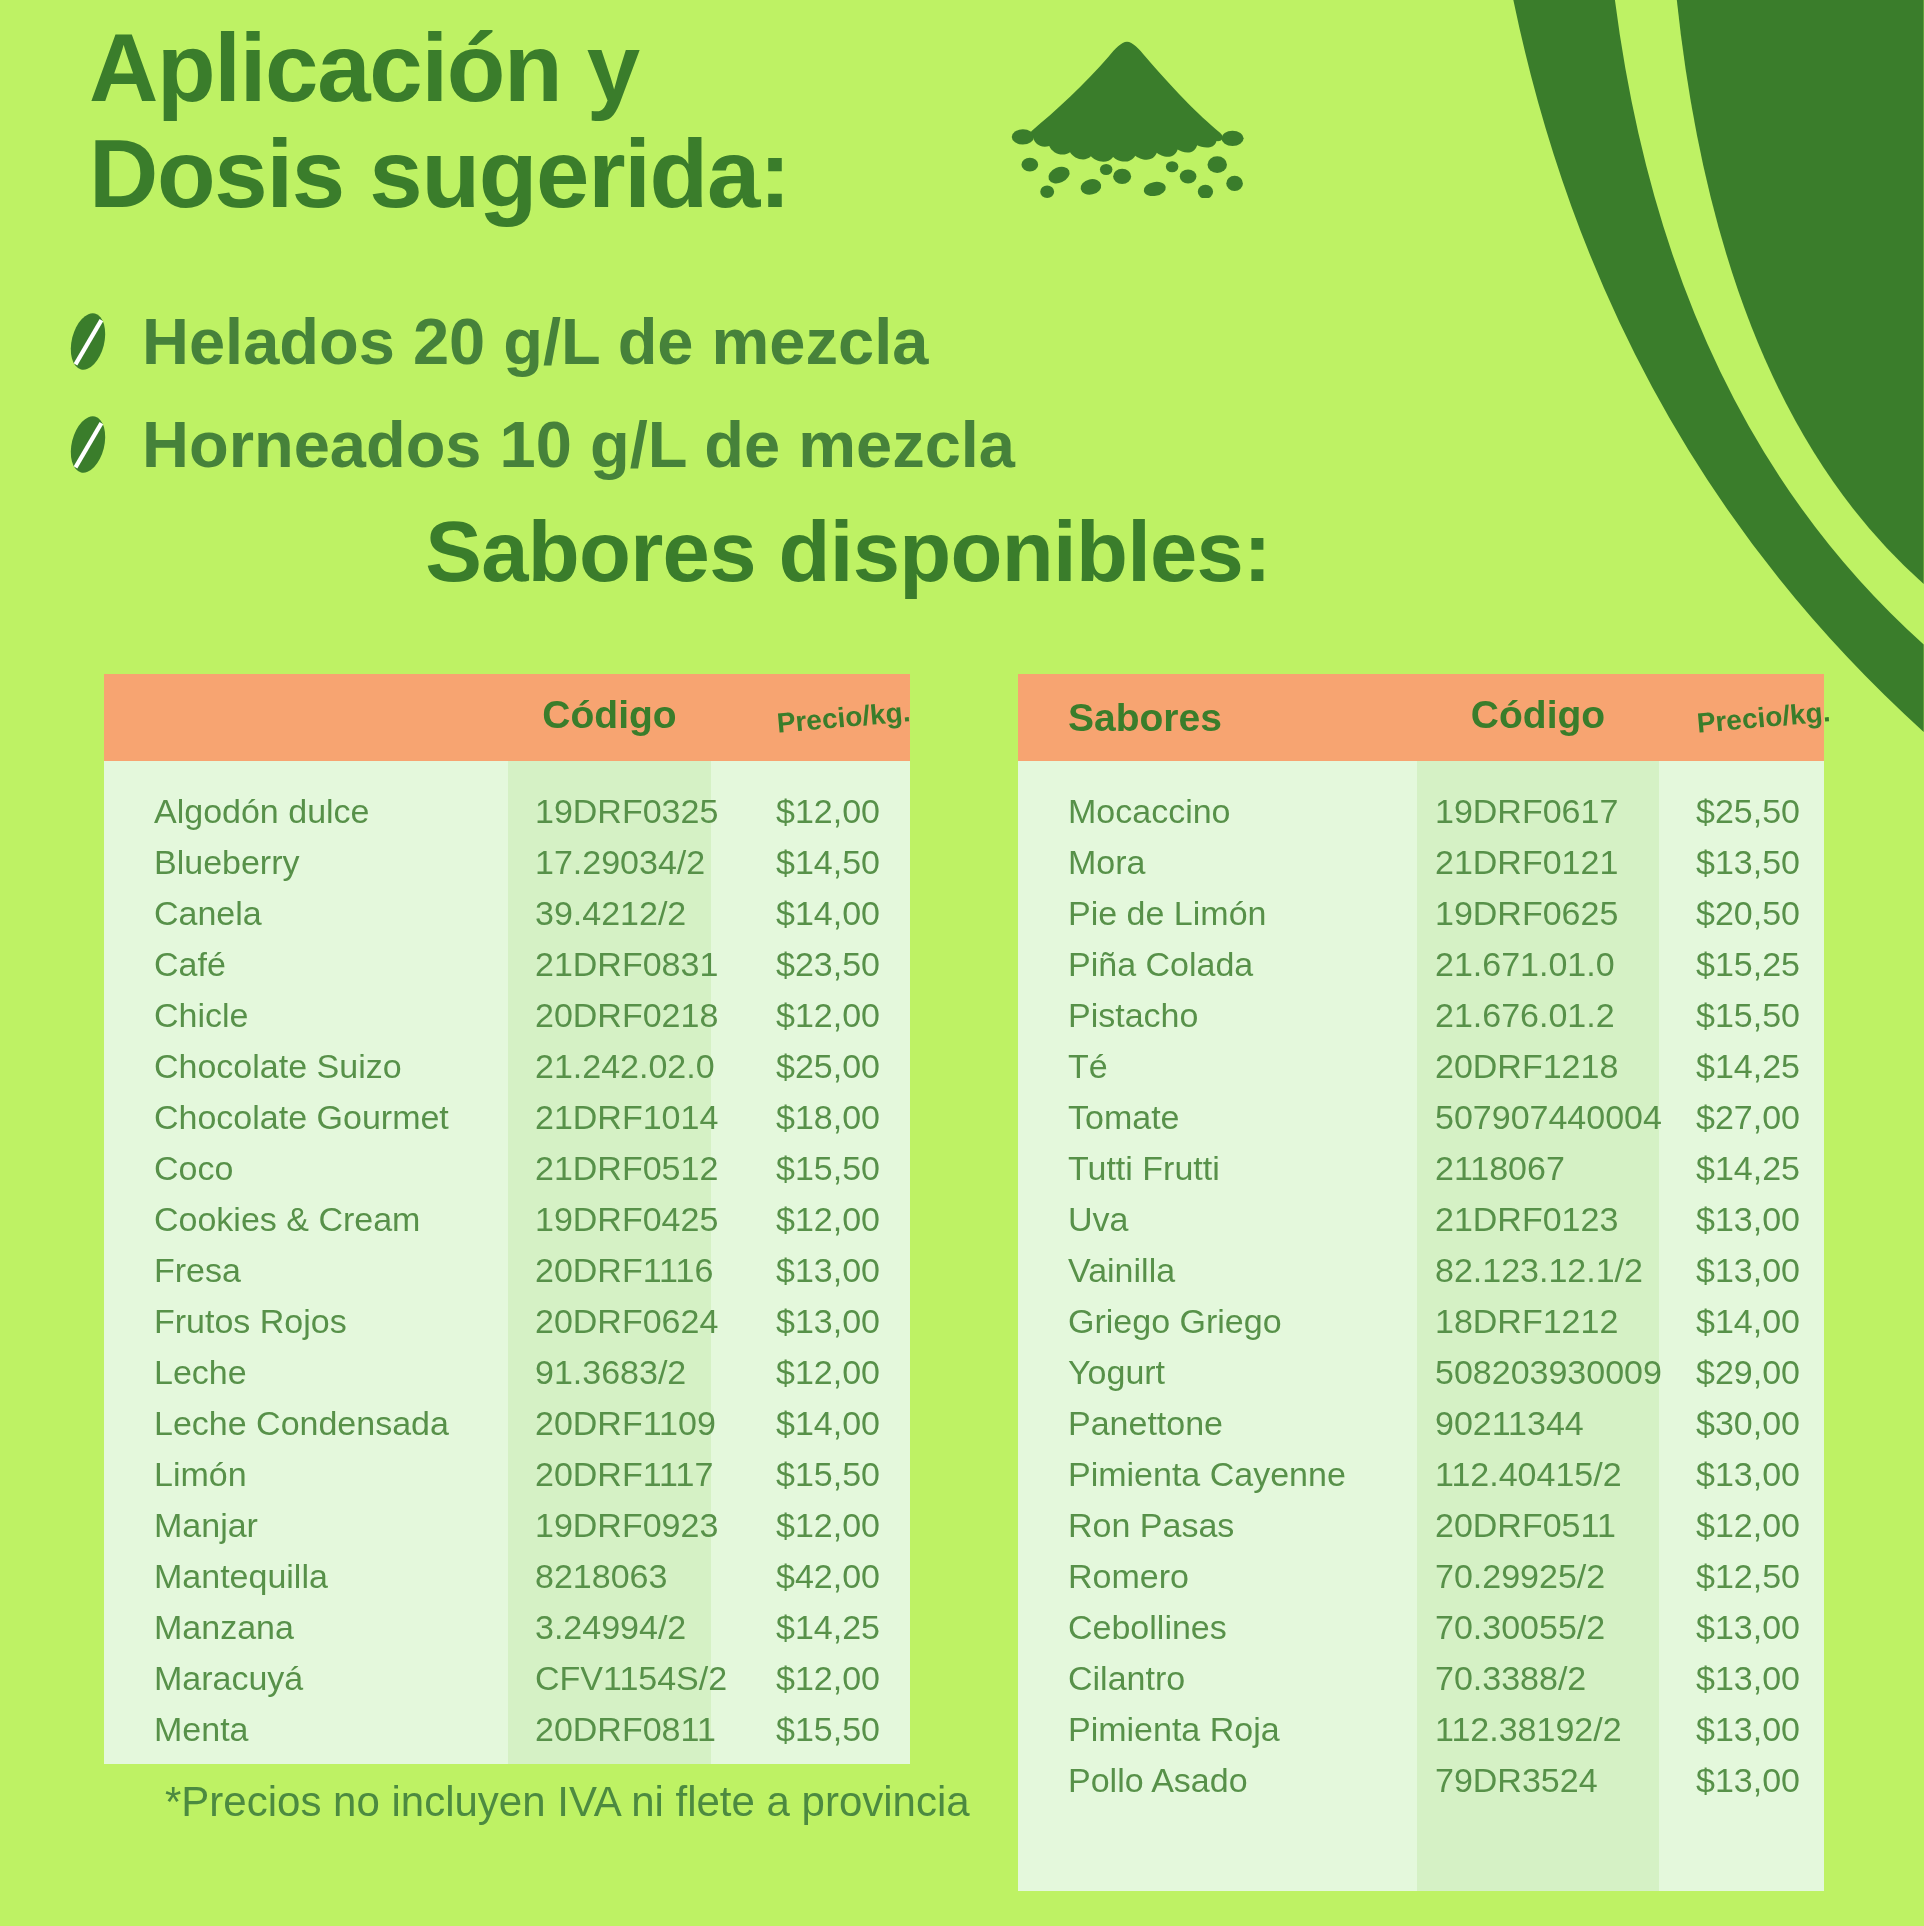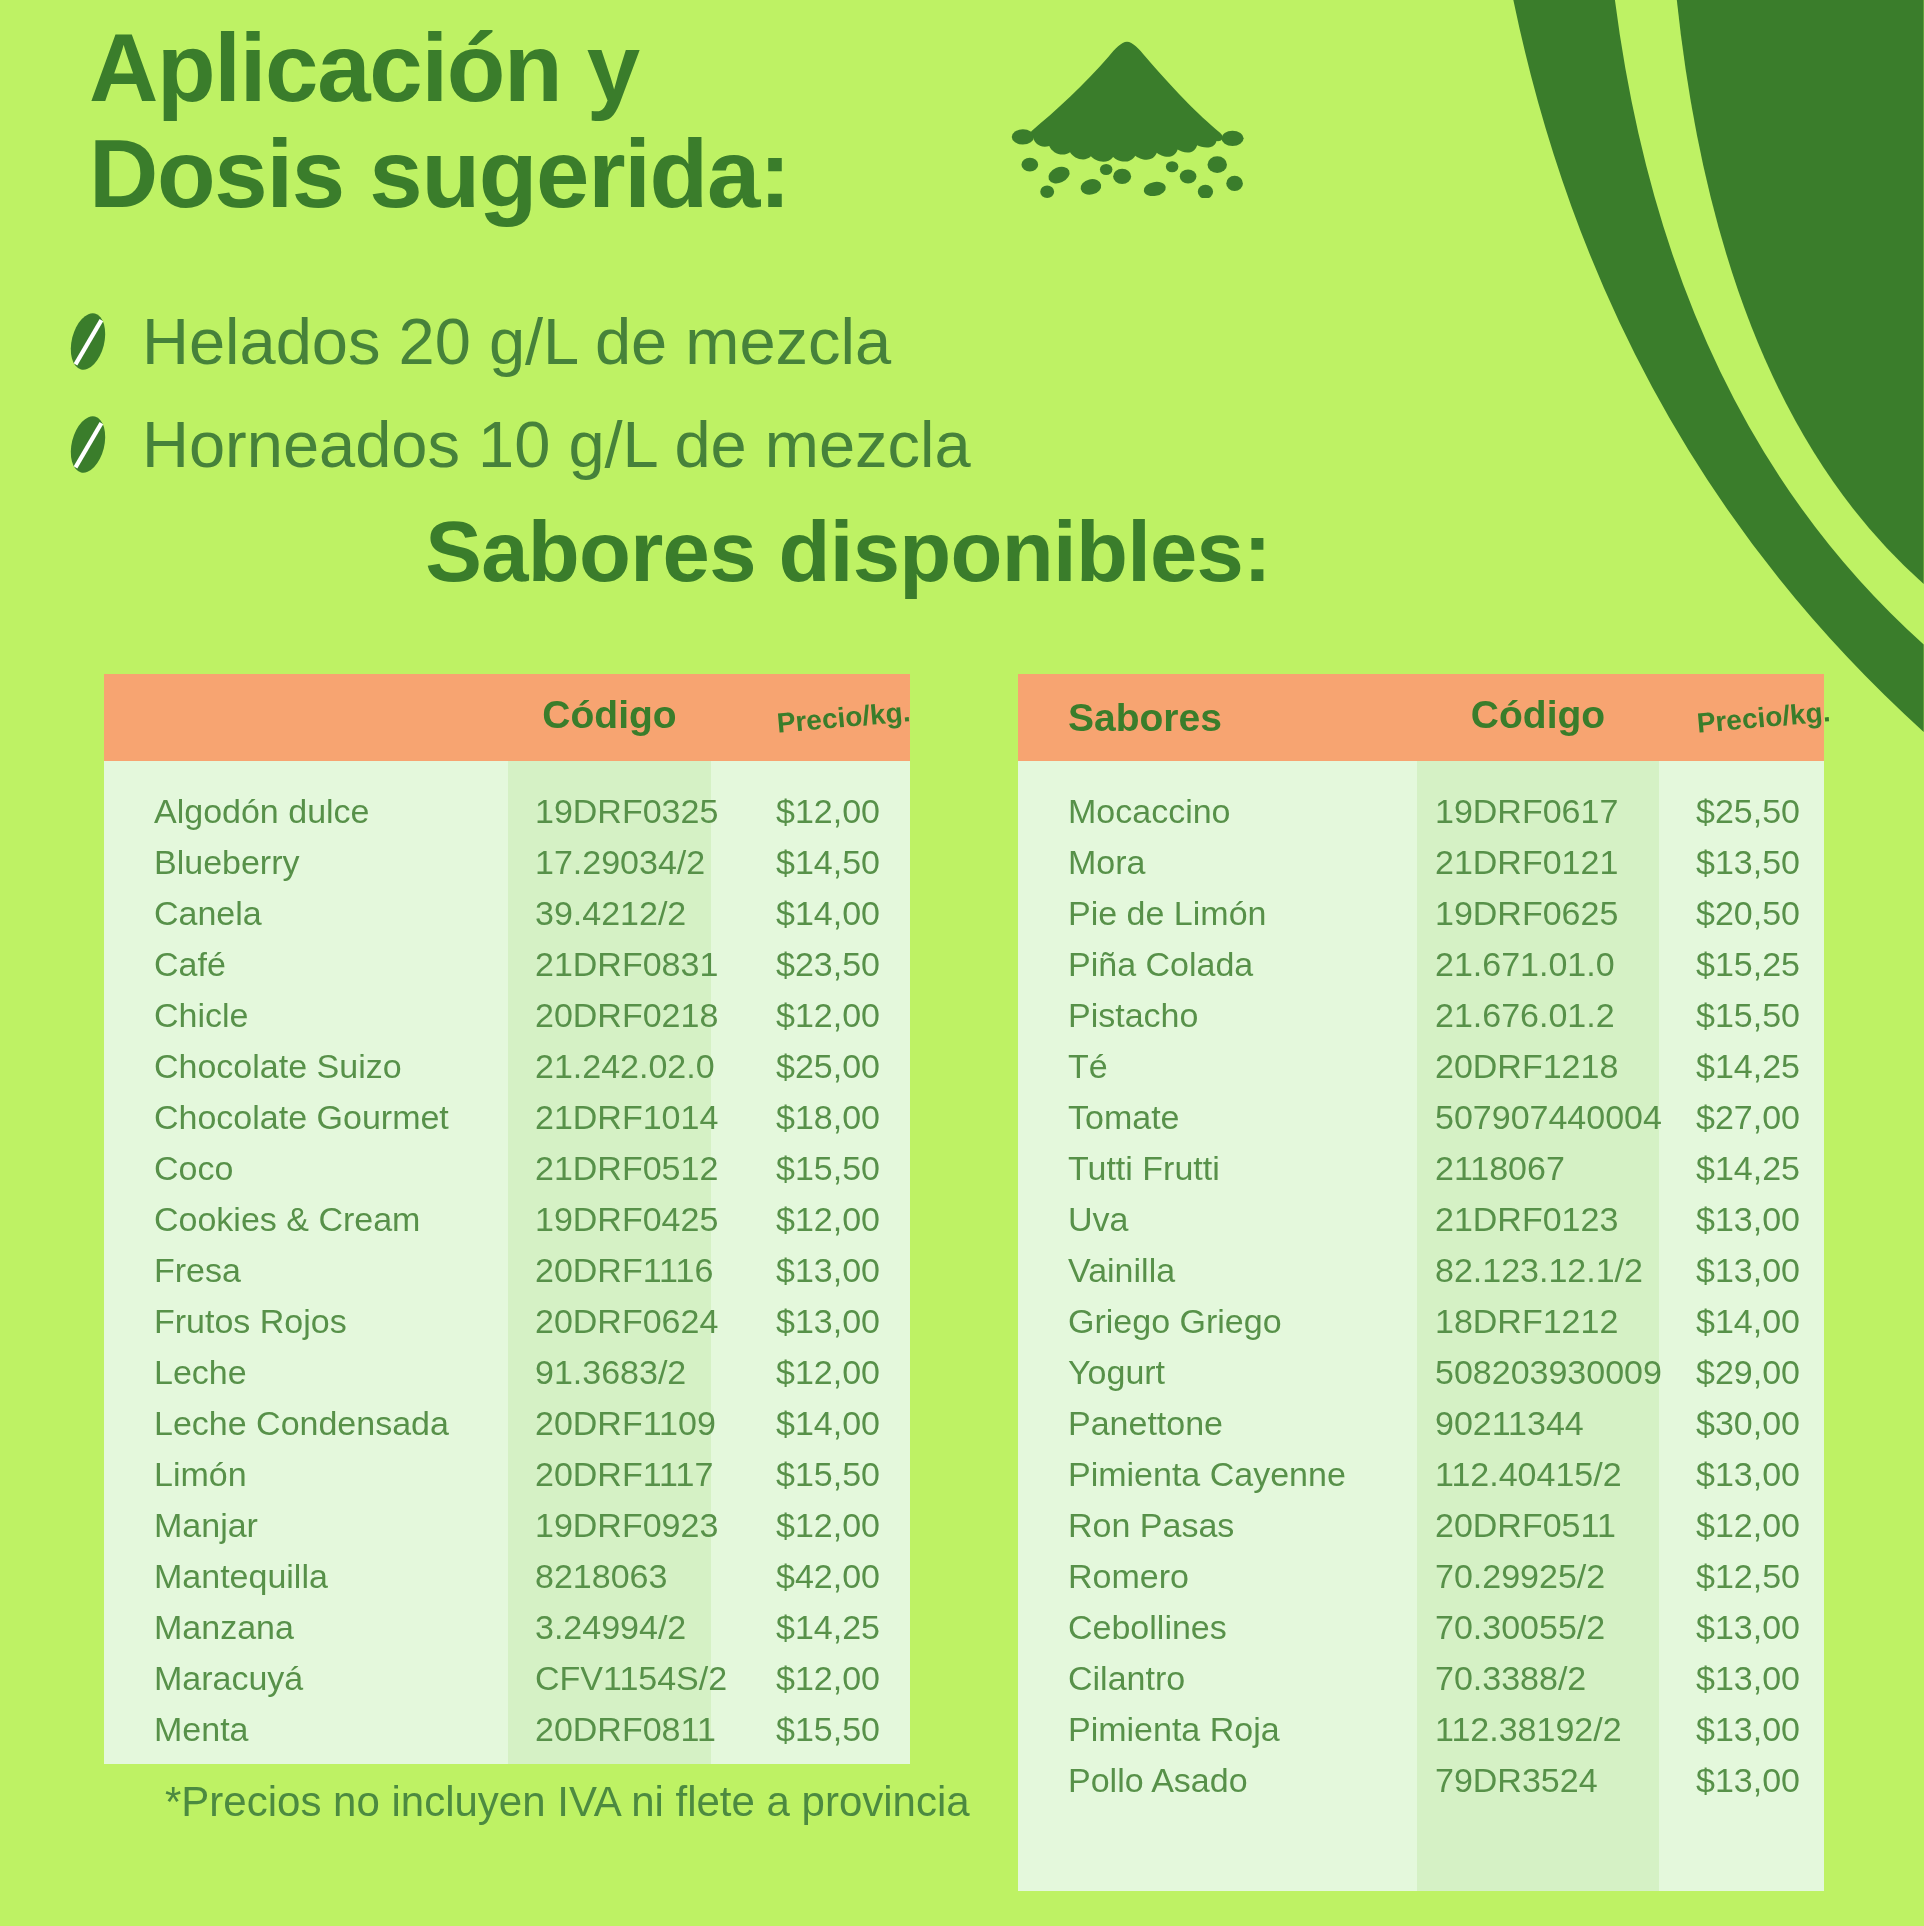--- a/index.html
+++ b/index.html
@@ -20,21 +20,21 @@
     color:#3a7d2b;letter-spacing:-1.3px;
   }
   .section-title{
     position:absolute;left:0;top:503px;width:1696px;
     text-align:center;
     font-size:85px;font-weight:800;color:#3a7d2b;letter-spacing:-0.7px;
   }
   
   .bullets{position:absolute;left:64px;top:306px;}
   .bullet{display:flex;align-items:center;gap:30px;height:71px;margin-bottom:32px;}
-  .bullet-label{font-size:65px;font-weight:400;color:#46823a;letter-spacing:0;}
+  .bullet-label{font-size:65px;font-weight:700;color:#46823a;letter-spacing:0;}
   .leaf{width:48px;height:67px;flex:0 0 auto;}
   
   .price-table{position:absolute;top:674px;width:806px;}
   .pt-header{
     position:absolute;top:0;left:0;width:100%;height:87px;
     background:#f7a471;
   }
   .pt-header .h-flavor{
     position:absolute;left:50px;top:0;height:87px;display:flex;align-items:center;
     font-size:39px;font-weight:800;color:#3a7d2b;

